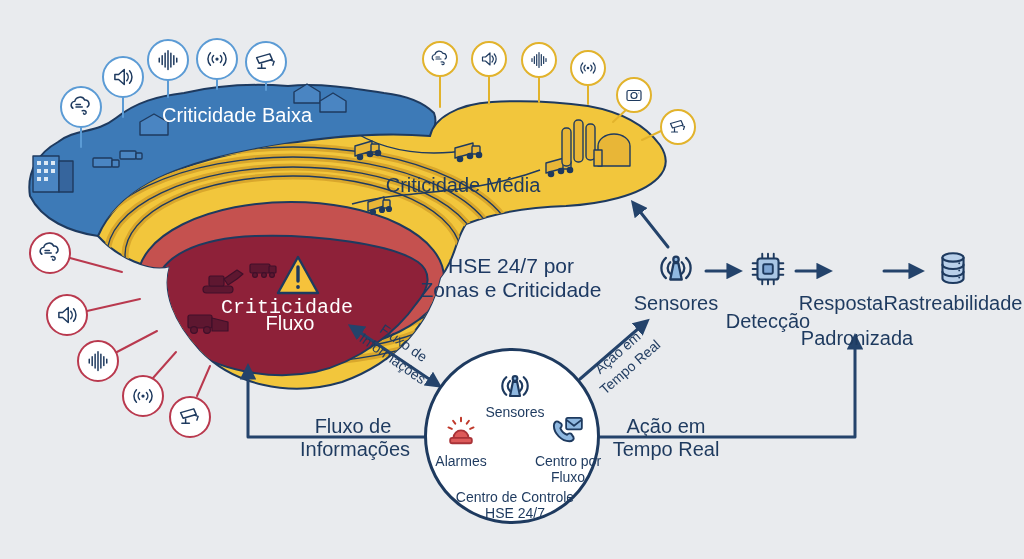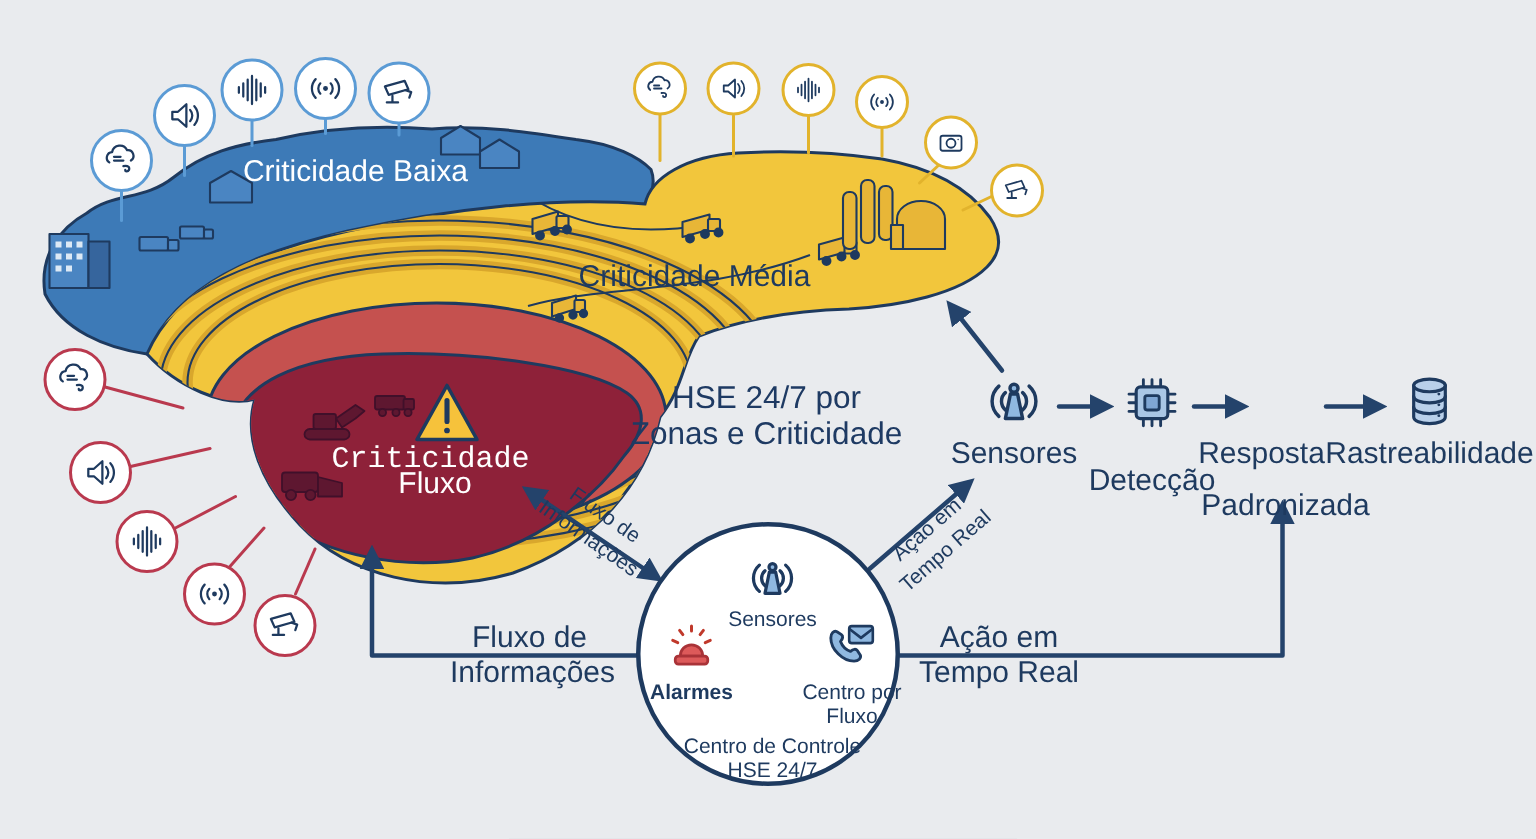--- a/index.html
+++ b/index.html
@@ -389,21 +389,21 @@
     </div>
     <div class="cc-lbl" style="left:88px;top:61px;">Sensores</div>
 
     <div class="cc-item" style="left:34px;top:83px;">
       <svg width="40" height="40" viewBox="0 0 48 48" fill="none" stroke-linecap="round">
         <path d="M24 7v4M14.5 10.5l2.6 3.4M33.5 10.5l-2.6 3.4M9 18.5l4 1.8M39 18.5l-4 1.8" stroke="#c0392b" stroke-width="2.4"></path>
         <path d="M15 31a9 9 0 0 1 18 0z" fill="#dd5a5a" stroke="#a93338" stroke-width="2.2"></path>
         <rect x="11" y="31" width="26" height="6.5" rx="2.5" fill="#dd5a5a" stroke="#a93338" stroke-width="2.2"></rect>
       </svg>
     </div>
-    <div class="cc-lbl" style="left:34px;top:110px;font-weight:bold;">Alarmes</div>
+    <div class="cc-lbl" style="left:34px;top:110px;">Alarmes</div>
 
     <div class="cc-item" style="left:140px;top:82px;">
       <svg width="42" height="42" viewBox="0 0 48 48" fill="none" stroke="#1e3a5f" stroke-width="2" stroke-linejoin="round">
         <rect x="23" y="9" width="18" height="13" rx="2" fill="#8fb8e0"></rect>
         <path d="M23 11l9 7 9-7"></path>
         <path d="M9 18c0-3.4 2.3-5.8 4.7-4.7l3.4 2.2c1.4 1 1.2 3.2-.7 5.2 1.2 3.2 4.4 6.4 7.6 7.6 2-1.9 4.2-2.1 5.2-.7l2.2 3.4c1.1 2.4-1.3 4.7-4.7 4.7C18 35.7 9 26.7 9 18z" fill="#8fb8e0" stroke-width="2.2"></path>
       </svg>
     </div>
     <div class="cc-lbl" style="left:141px;top:110px;">Centro por</div>
     <div class="cc-lbl" style="left:141px;top:126px;">Fluxo</div>

